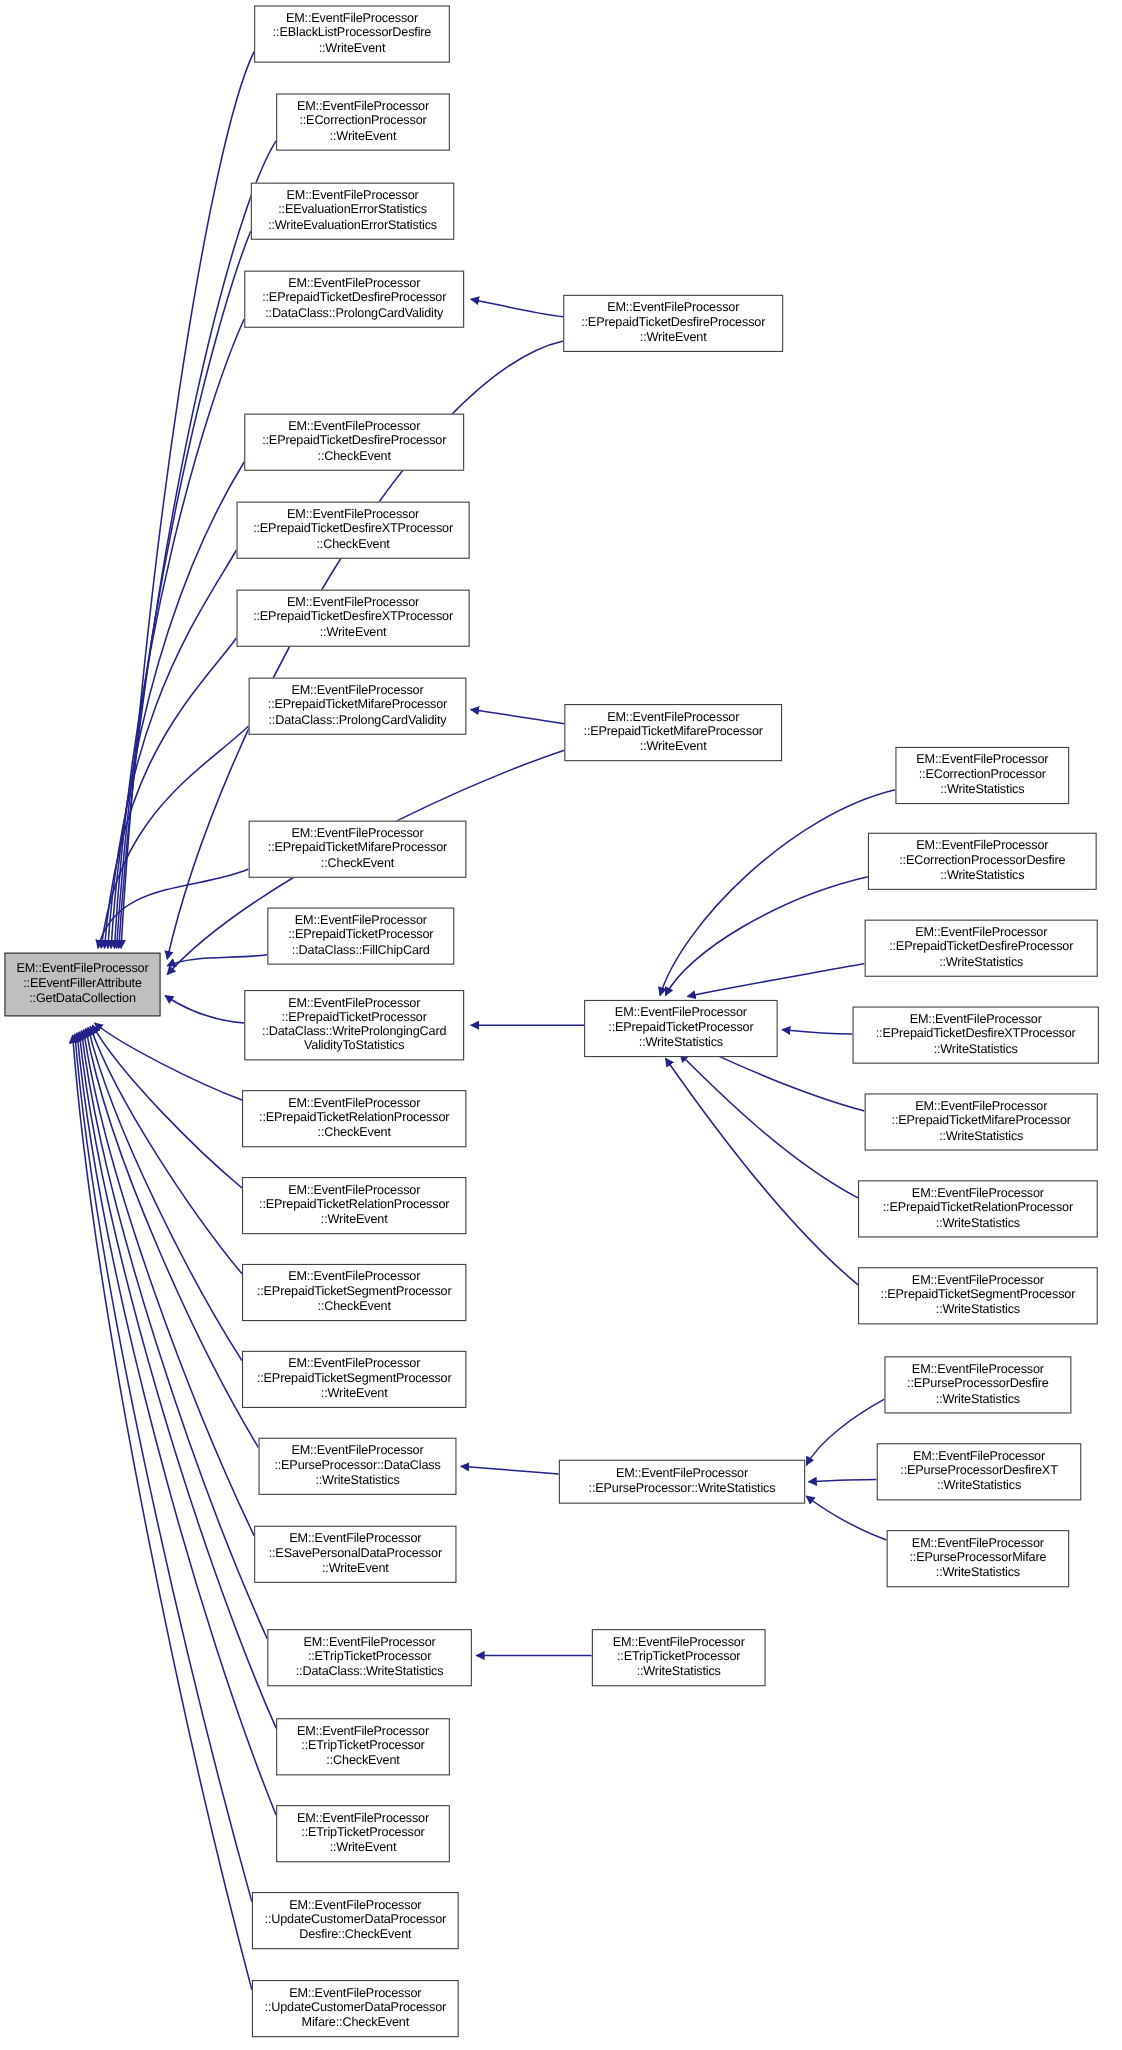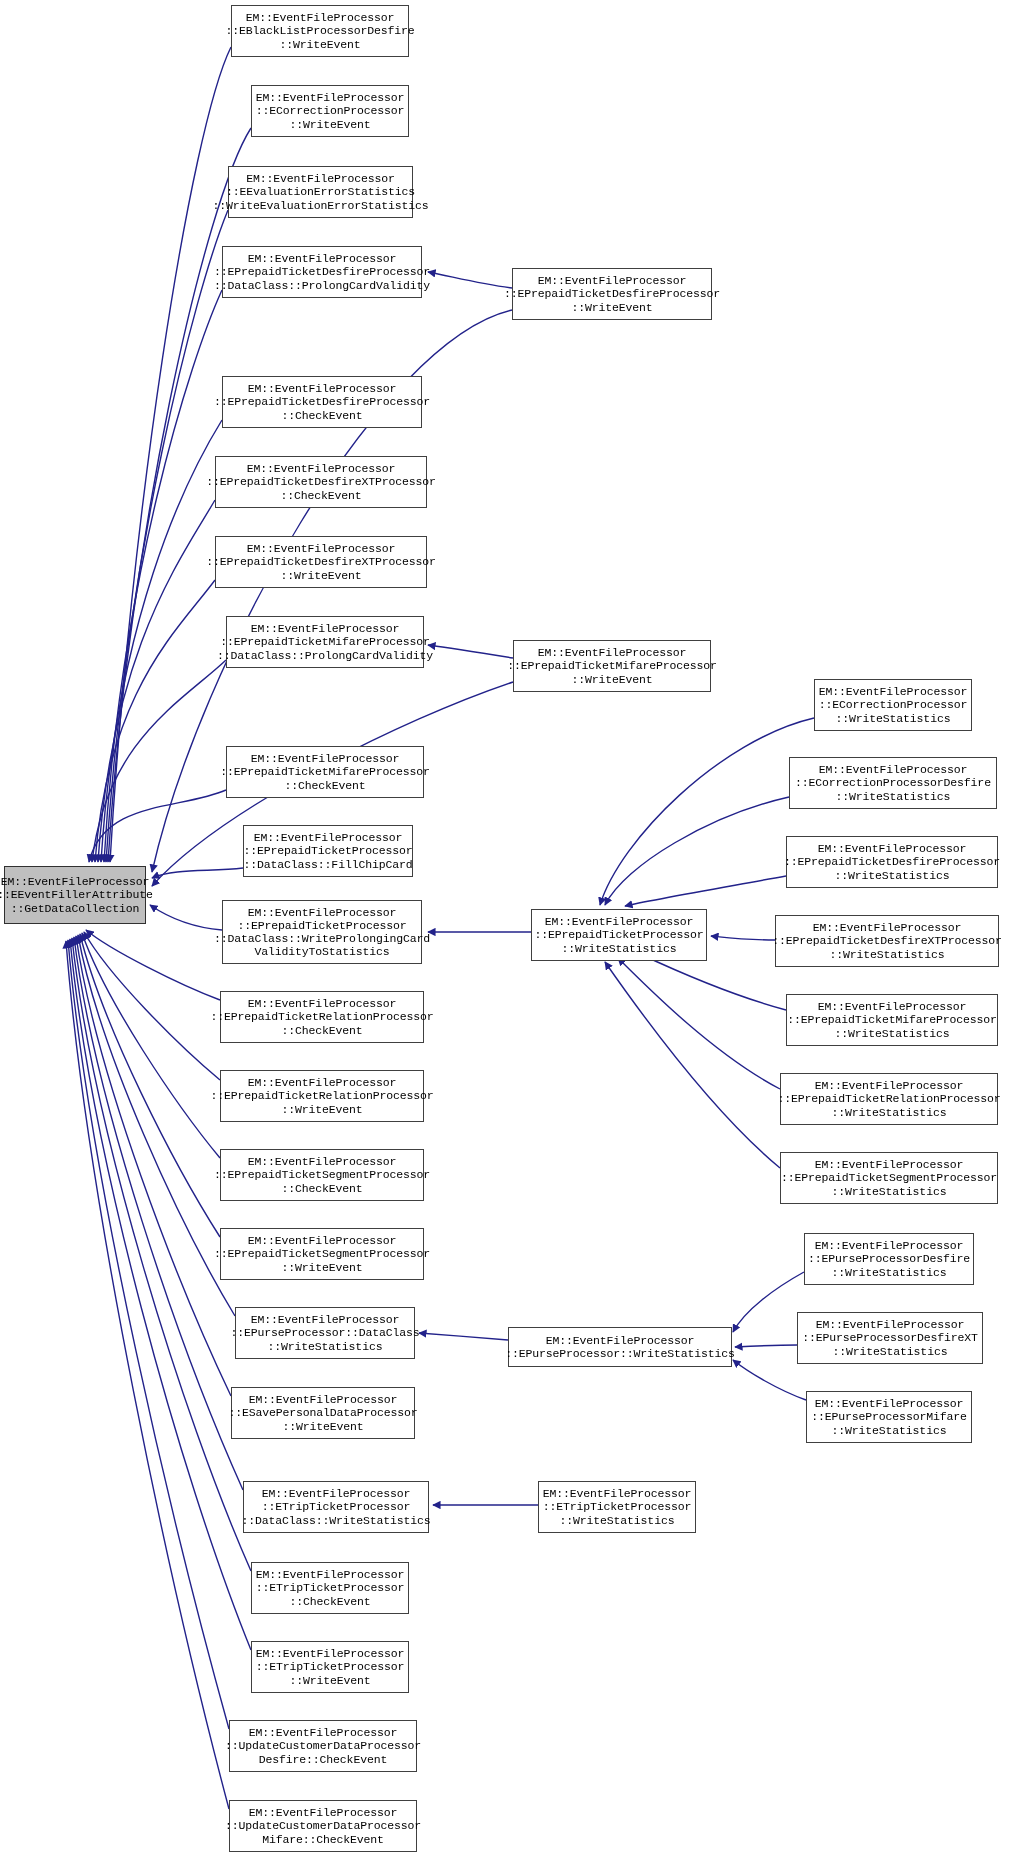--- a/index.html
+++ b/index.html
@@ -25,21 +25,20 @@
     font-size:11.5px;
     line-height:13.2px;
     text-align:center;
     display:flex;
     align-items:center;
     justify-content:center;
     padding:2px 4px;
     white-space:pre-line;
     letter-spacing:-0.15px;
     z-index:2;
-    font-family:Liberation Mono, monospace;
   }
   .node.root{
     background:#bfbfbf;
     border-color:#303030;
   }
 </style>
 </head>
 <body>
 
 <div id="graph">

